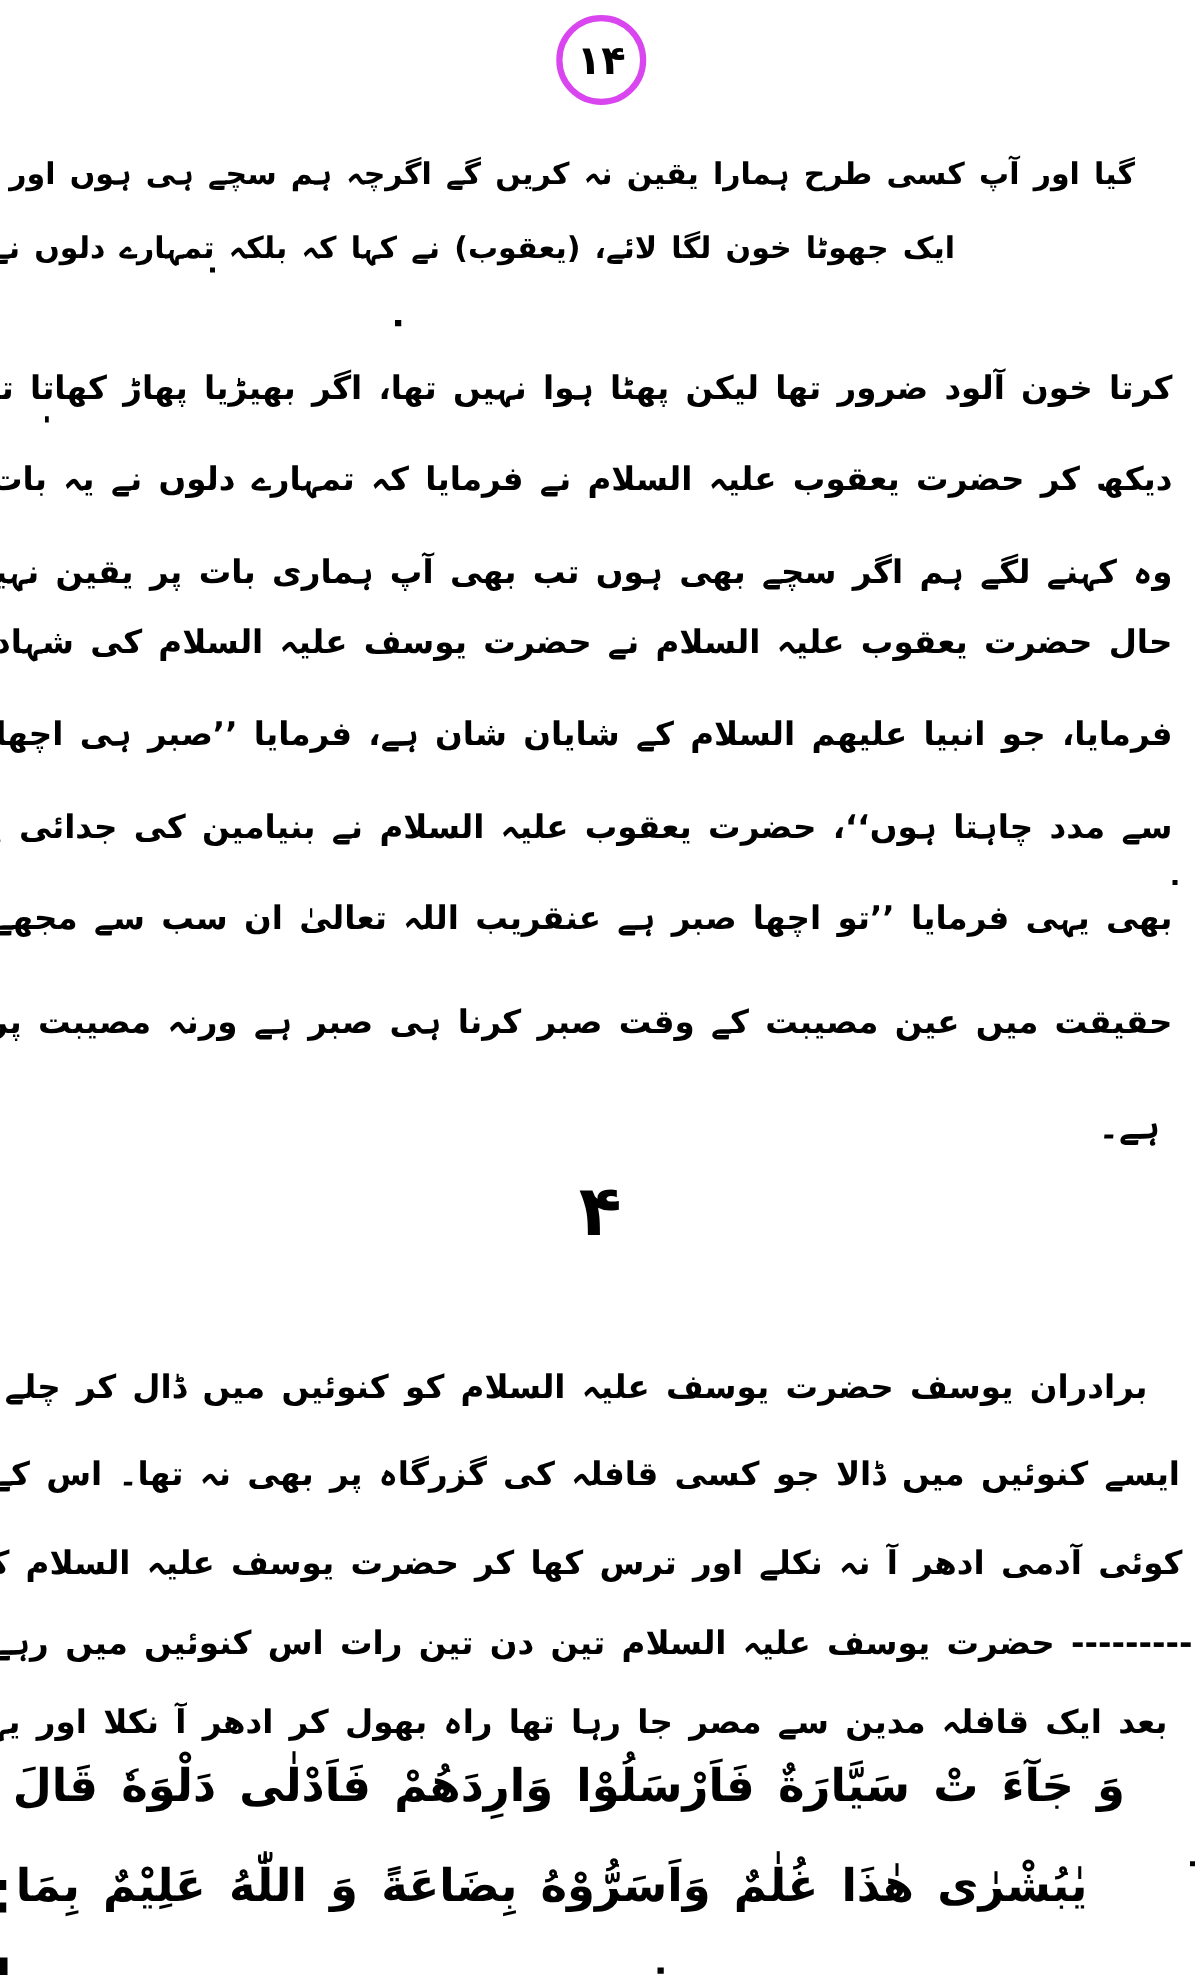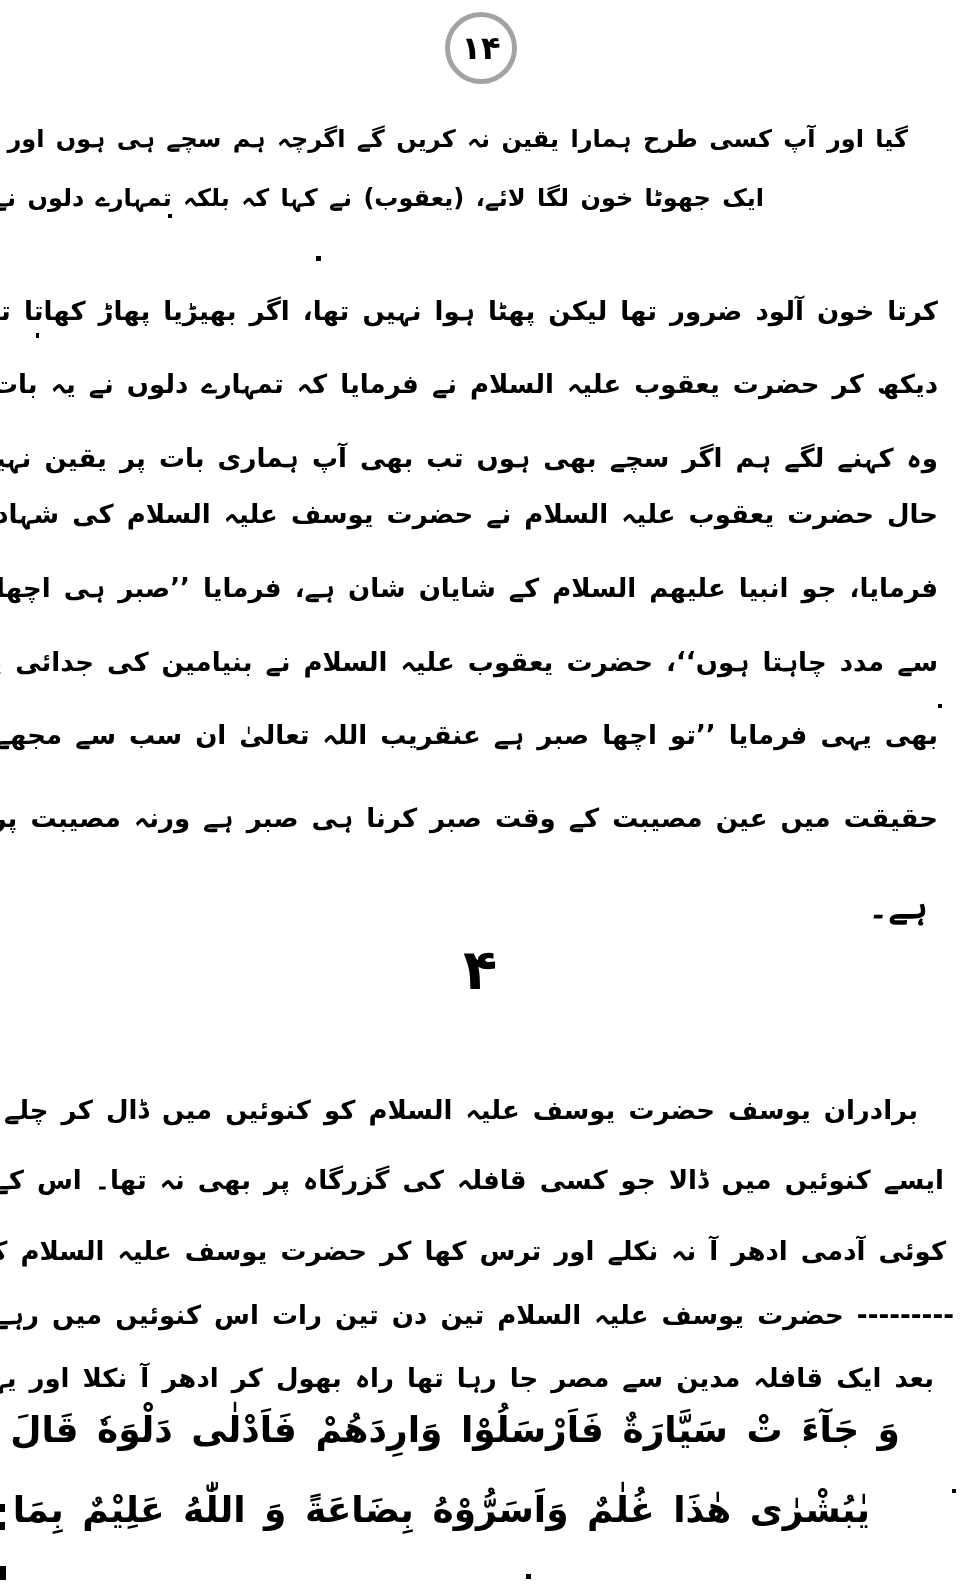--- a/index.html
+++ b/index.html
@@ -16,33 +16,33 @@
     position:absolute;
     direction:rtl;
     unicode-bidi:plaintext;
     white-space:nowrap;
     font-weight:700;
     line-height:1.45;
     text-align:right;
   }
   .quote-line { font-size:24px; word-spacing:3px; }
   .body-line  { font-size:26px; word-spacing:4px; }
-  .last-word  { font-size:34px;font-family:Liberation Serif, serif; }
+  .last-word  { font-size:28px;font-family:Liberation Serif, serif; }
   .arabic-line {
     font-size:36px;
     font-weight:700;
     text-align:center;
     word-spacing:6px;
     letter-spacing:1px;
   }
   .page-number-circle {
     position:absolute;
     left:445px; top:12px;
     width:62px; height:62px;
-    border:5px solid #a3a3a3;
+    border:5px solid #d946ef;
     border-radius:50%;
     display:flex; align-items:center; justify-content:center;
     font-size:32px; font-weight:700;
     direction:rtl;
   }
   .section-number {
     position:absolute;
     left:0; right:0; top:936px;
     text-align:center;
     font-size:56px; font-weight:700;

